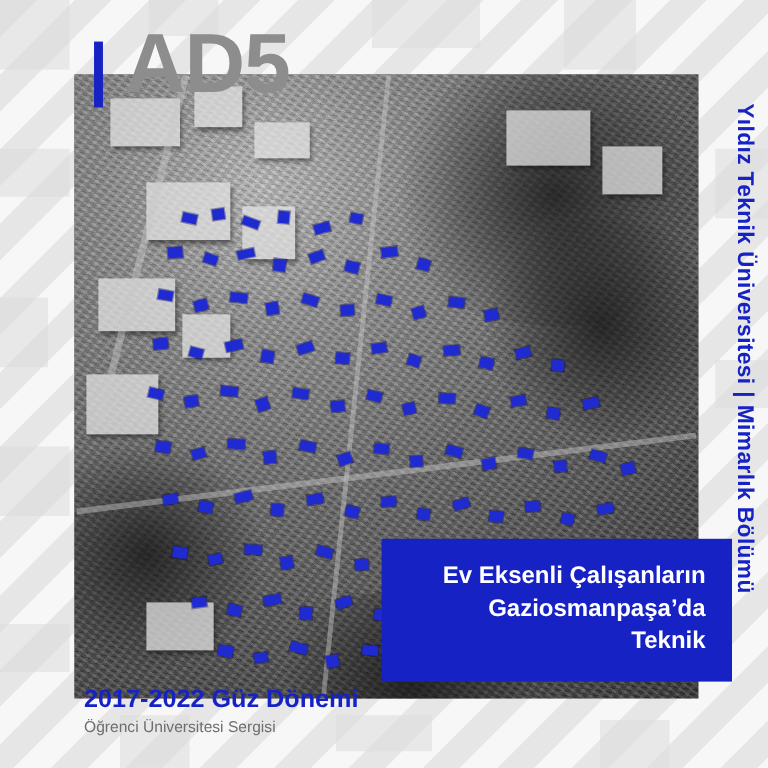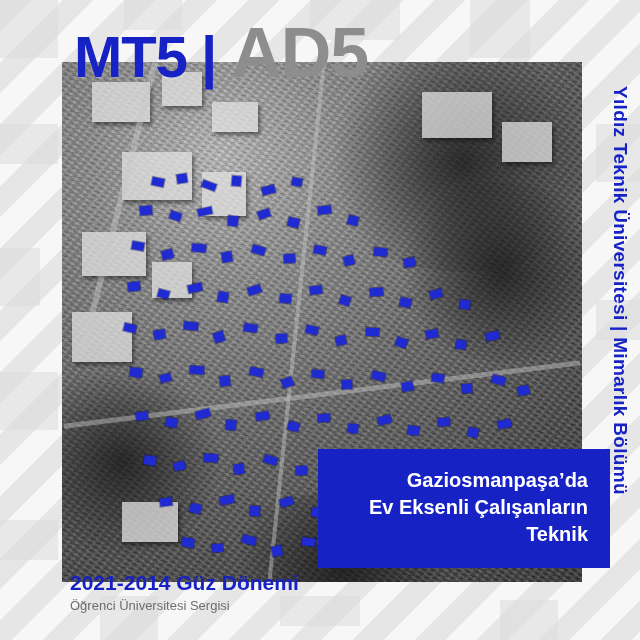--- a/index.html
+++ b/index.html
@@ -334,31 +334,30 @@
       <b style="left:120px; top:364px; width:14px; height:8px;  transform:rotate(16deg);"></b>
       <b style="left:150px; top:374px; width:10px; height:10px; transform:rotate(-12deg);"></b>
       <b style="left:180px; top:366px; width:13px; height:8px;  transform:rotate(7deg);"></b>
       <b style="left:212px; top:376px; width:11px; height:9px;  transform:rotate(-15deg);"></b>
       <b style="left:242px; top:368px; width:12px; height:8px;  transform:rotate(9deg);"></b>
       <b style="left:272px; top:378px; width:10px; height:9px;  transform:rotate(-3deg);"></b>
     </div>
   </div>
 
   <div class="title-block">
-    <span class="title-main">MT5</span>
     <span class="title-sep">|</span>
     <span class="title-sub">AD5</span>
   </div>
 
   <div class="vertical-text">Yıldız Teknik Üniversitesi | Mimarlık Bölümü</div>
 
   <div class="caption">
-    <div class="line1">2021-2014 Güz Dönemi</div>
+    <div class="line1">2017-2022 Güz Dönemi</div>
     <div class="line2">Öğrenci Üniversitesi Sergisi</div>
   </div>
 
   <div class="project-box">
+    <div class="pl">Ev Eksenli Çalışanların</div>
     <div class="pl">Gaziosmanpaşa’da</div>
-    <div class="pl">Ev Eksenli Çalışanların</div>
     <div class="pl">Teknik</div>
   </div>
 
 </div>
 
 </body></html>

